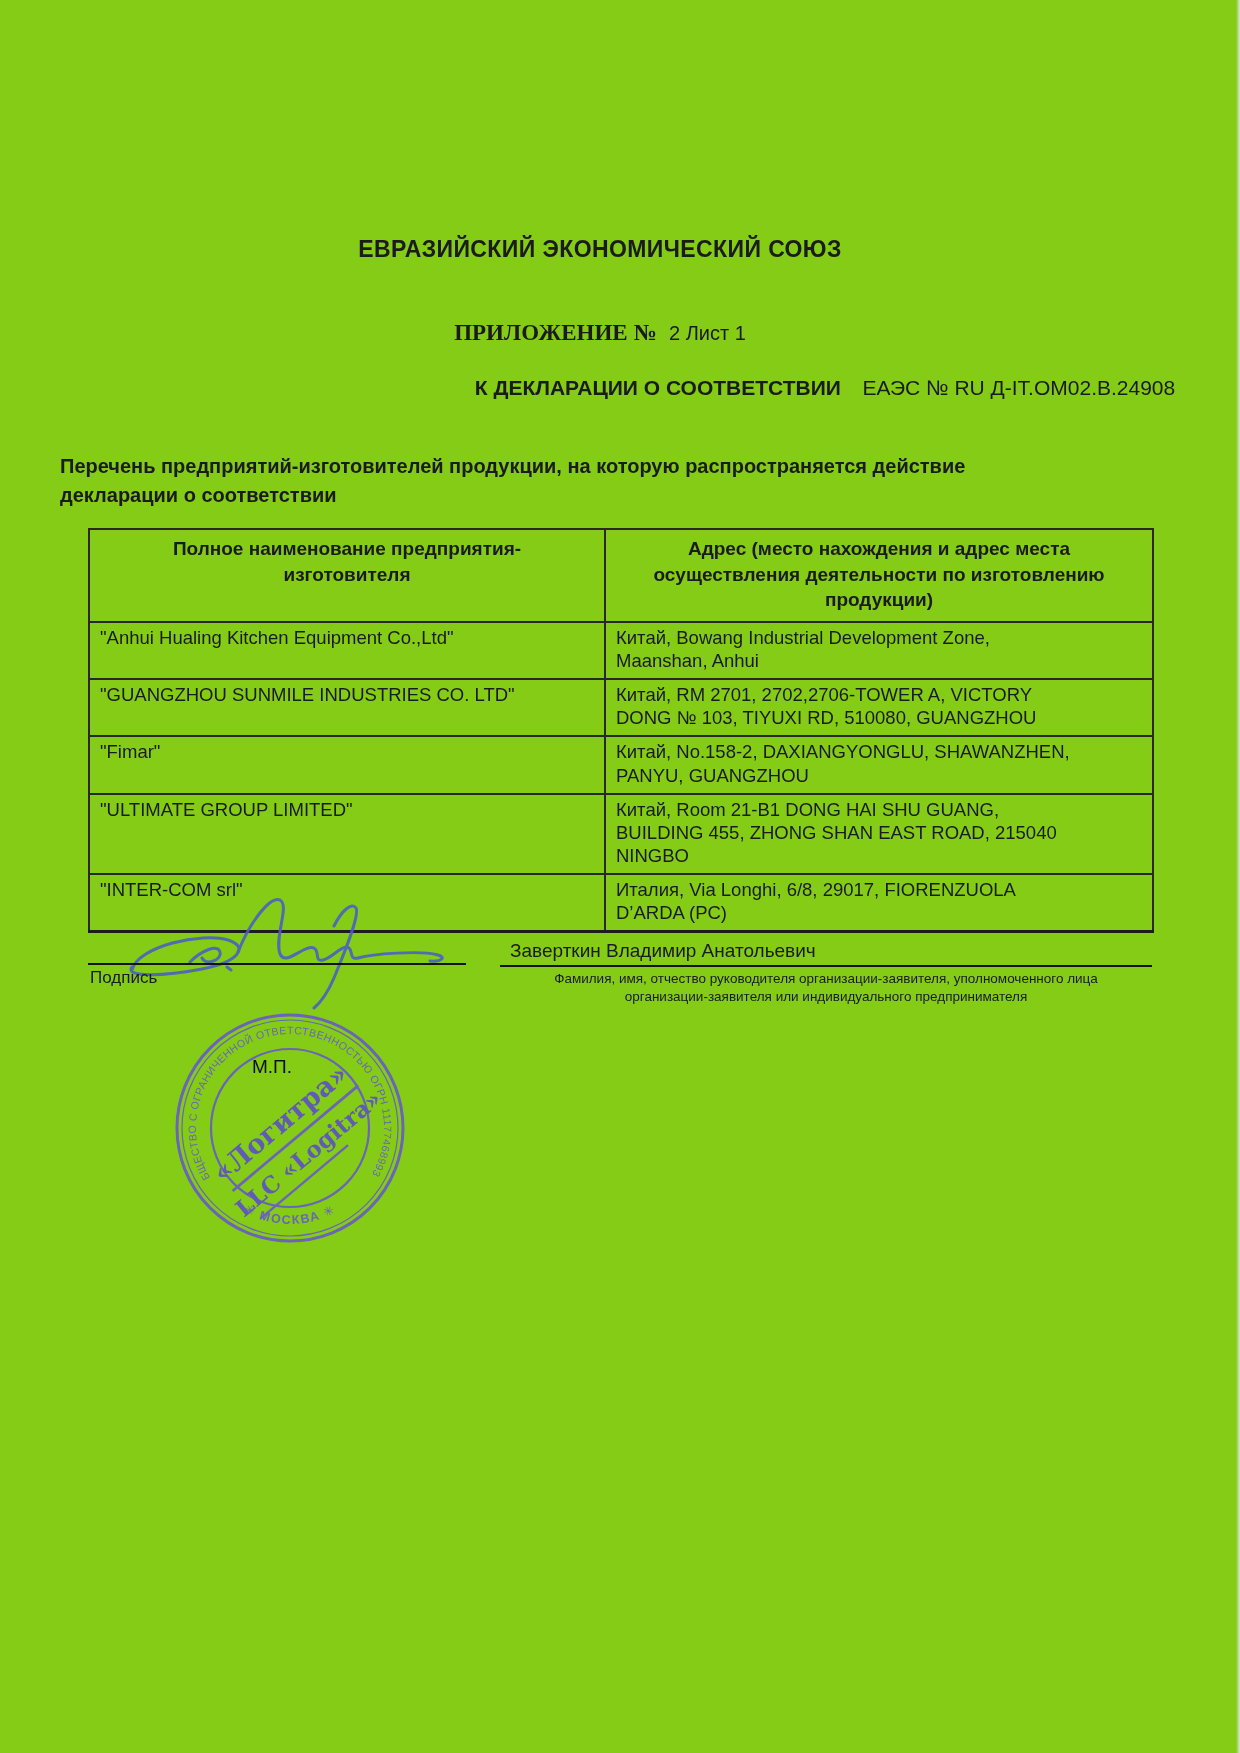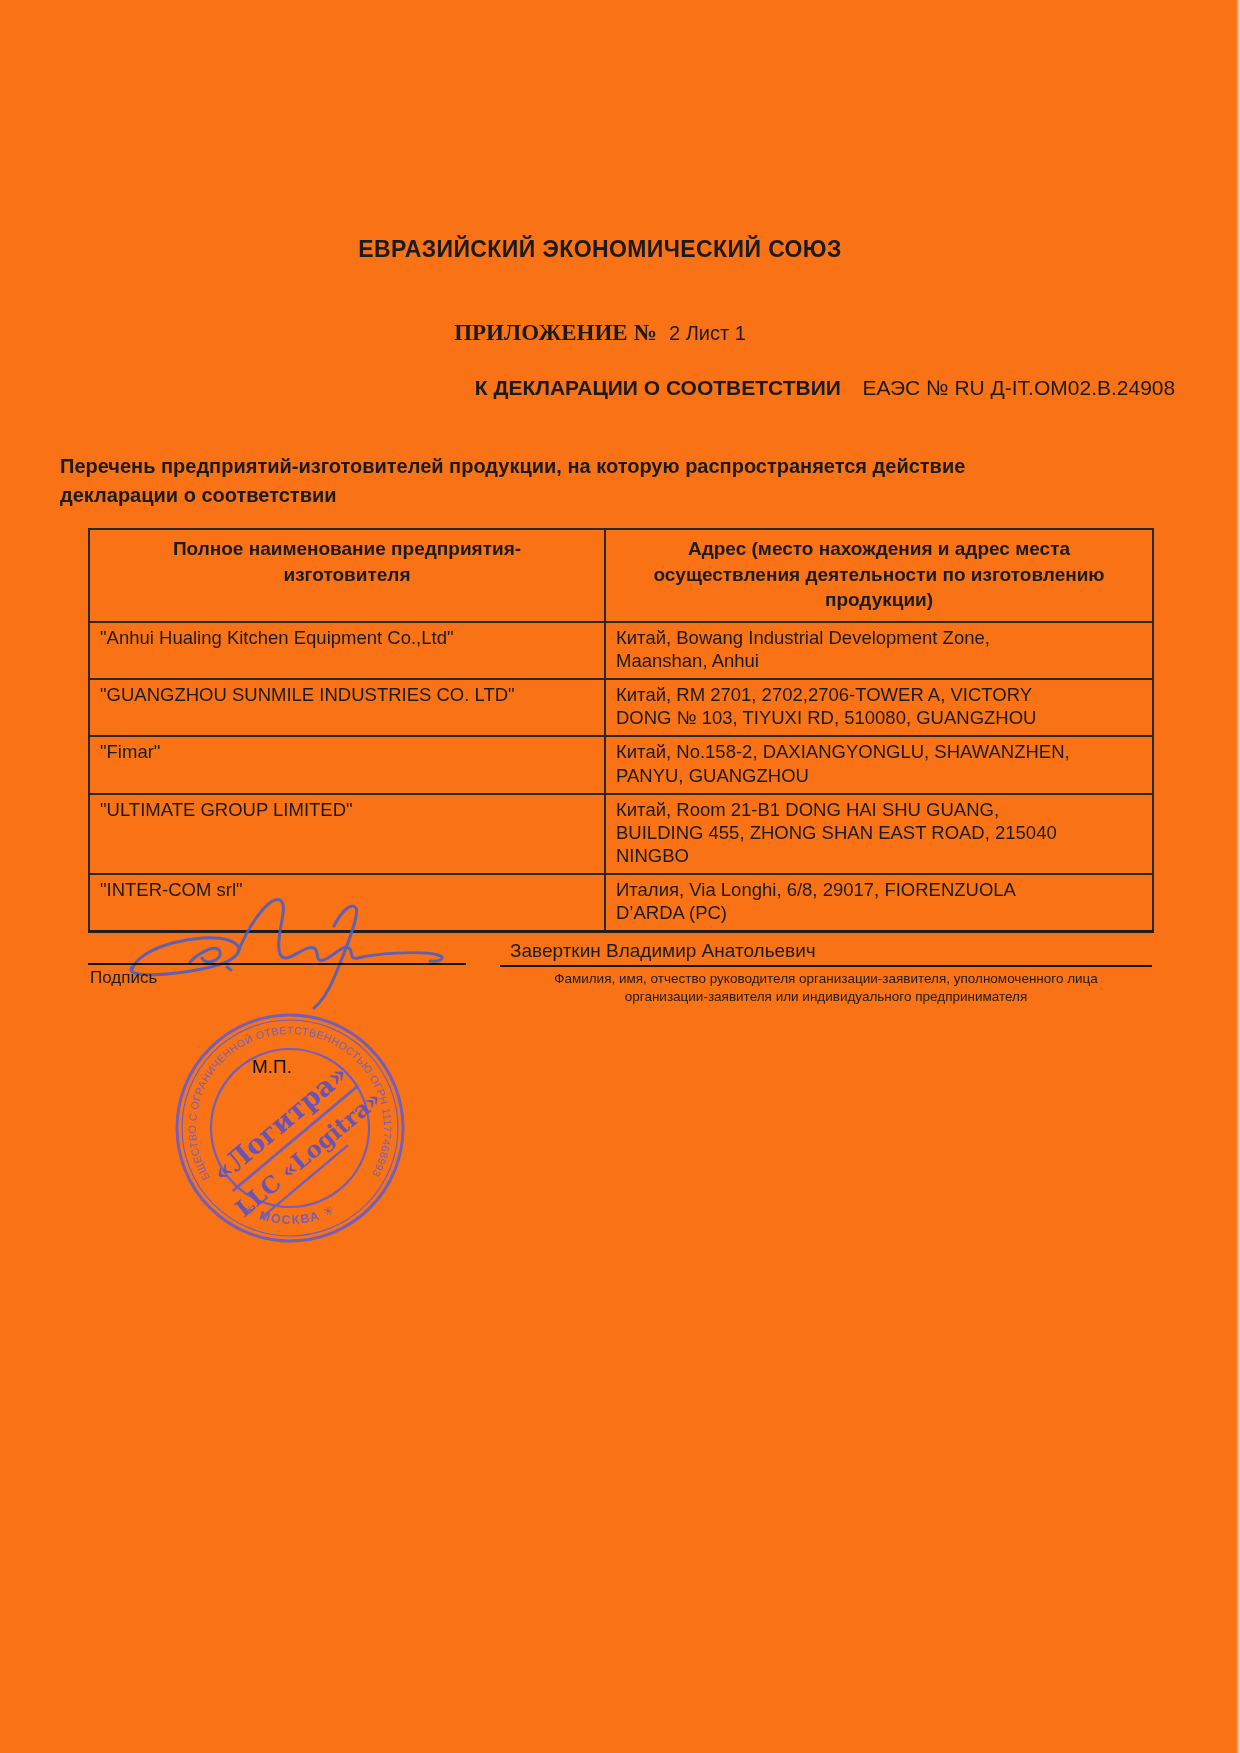--- a/index.html
+++ b/index.html
@@ -1,19 +1,19 @@
 <!DOCTYPE html>
 <html><head>
 <meta charset="utf-8">
 <style>
   html,body{margin:0;padding:0;background:#e8e8e8;}
   .page{
     position:relative;
     width:1240px;height:1753px;
-    background:#f97316;
+    background:#84cc16;
     margin:0 auto;
     overflow:hidden;
     font-family:"Liberation Sans","DejaVu Sans",sans-serif;
     color:#1b1b1b;
   }
   .page::after{content:"";position:absolute;top:0;right:0;width:4px;height:100%;
     background:linear-gradient(to left,#dfe4e2,rgba(255,255,255,0));}
   .prelines{white-space:pre-line;}
 
   .doc-title{

